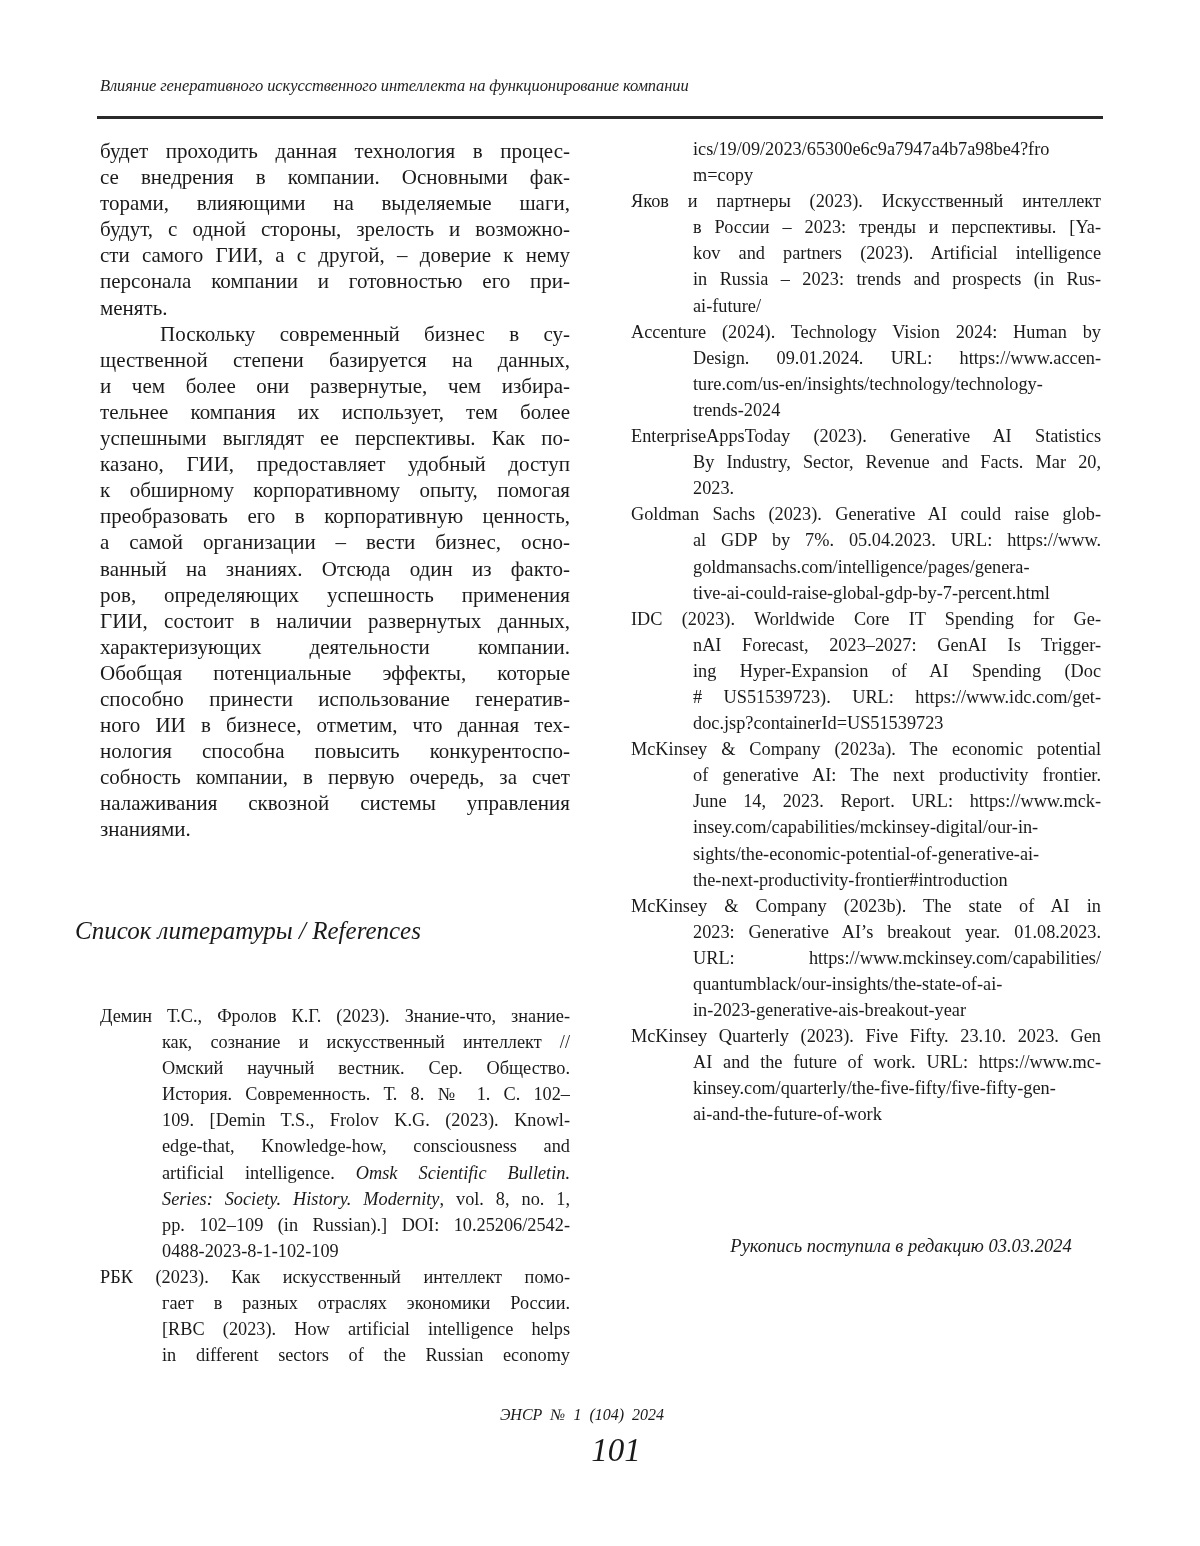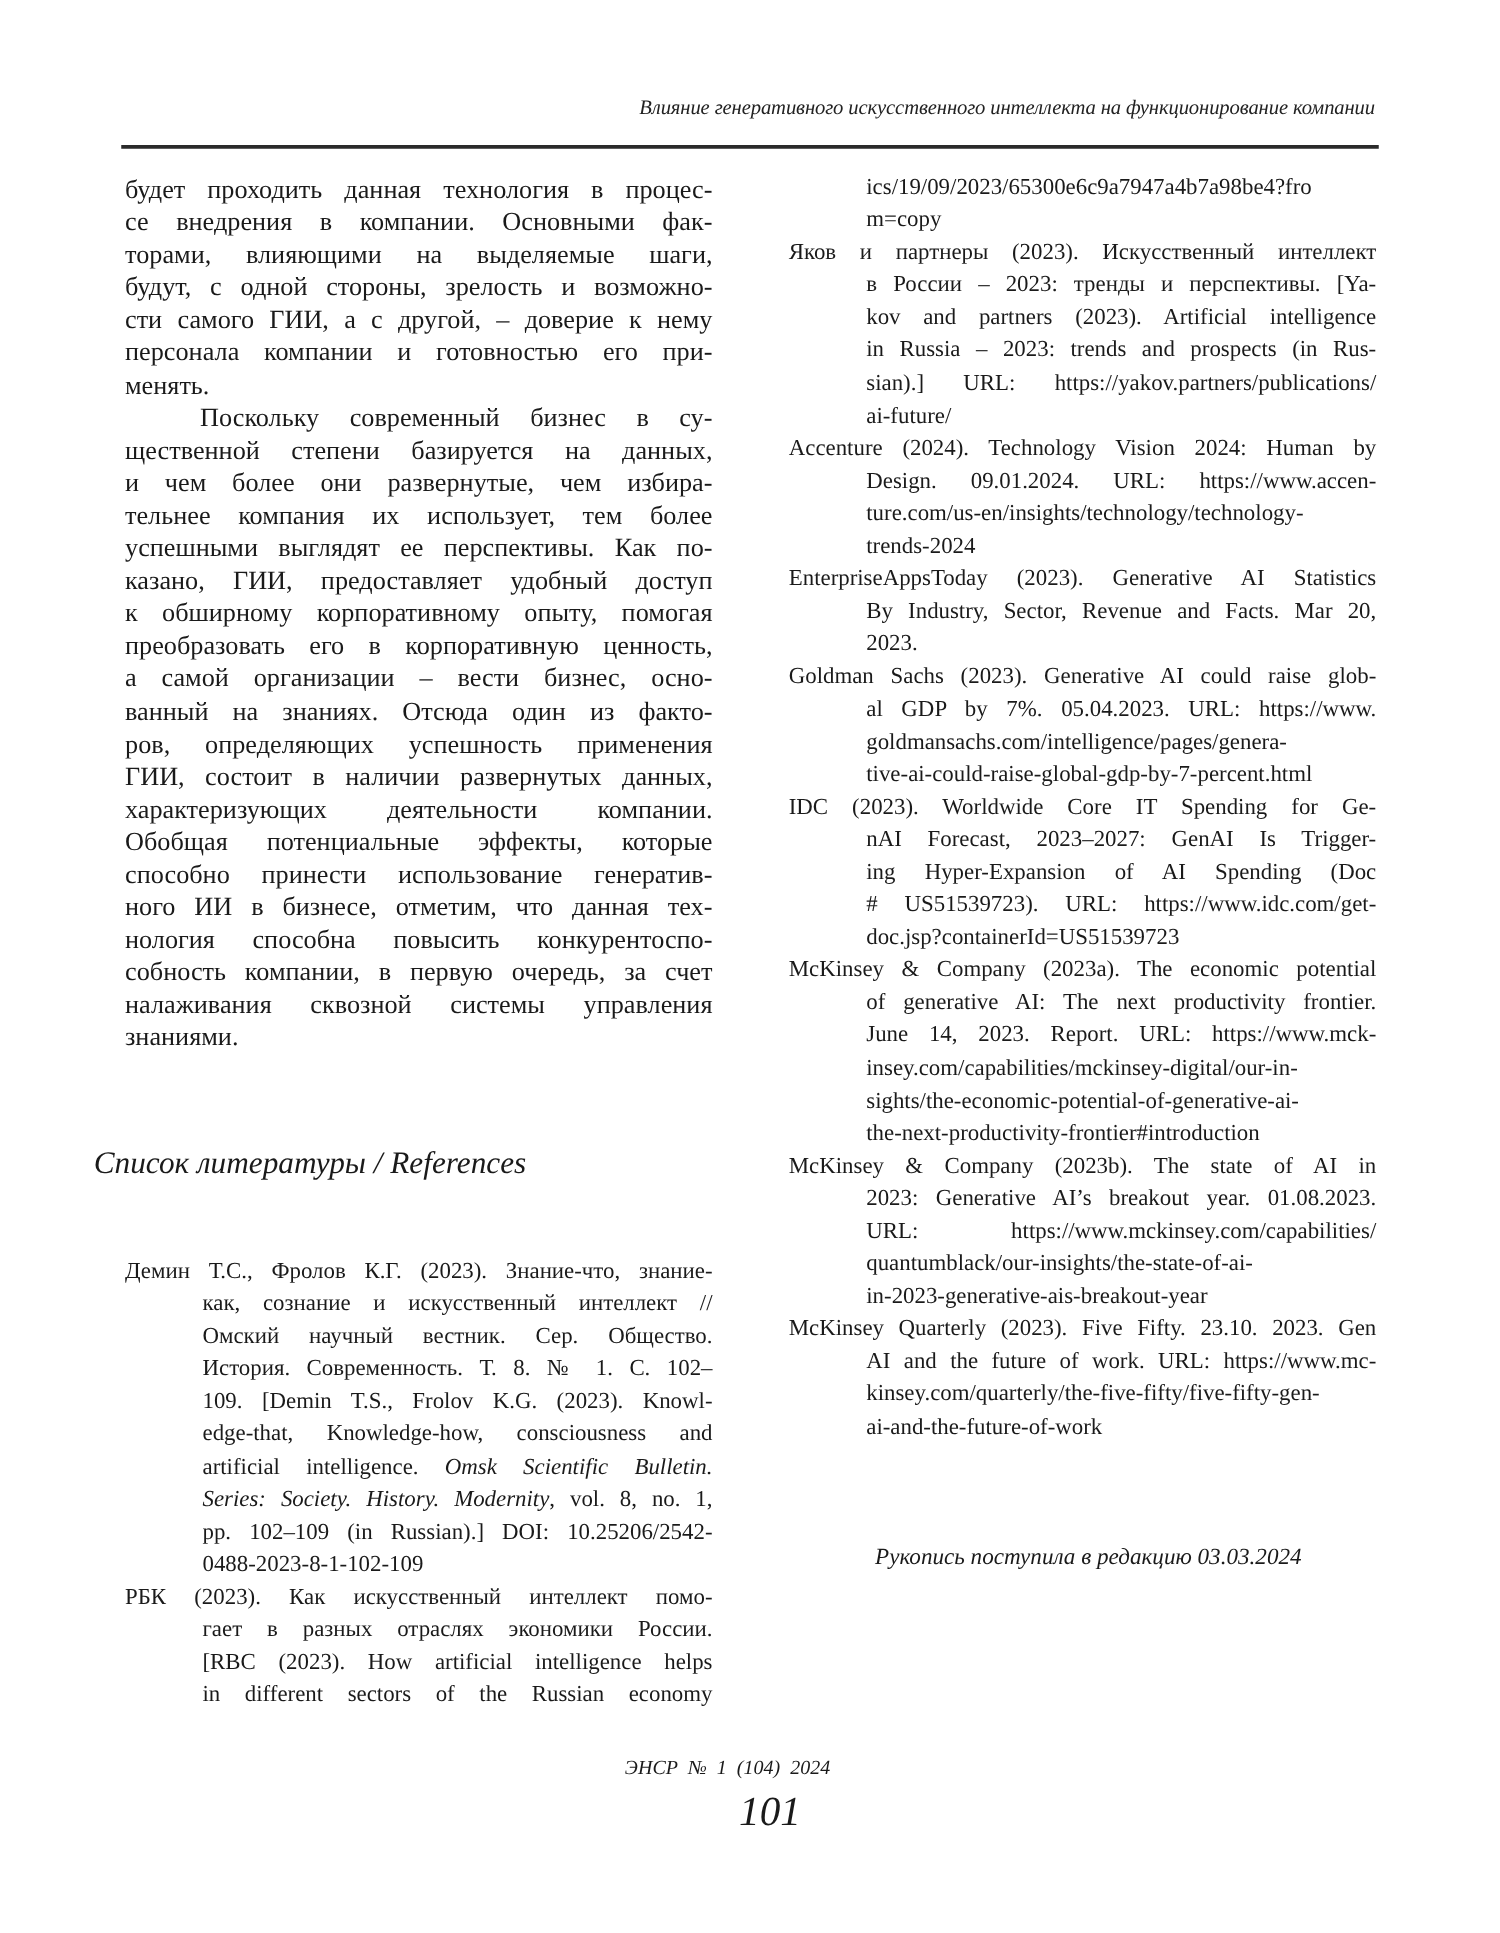--- a/index.html
+++ b/index.html
@@ -1,33 +1,33 @@
 <!DOCTYPE html>
 <html><head>
 <meta charset="utf-8">
 <style>
   html, body { margin: 0; padding: 0; background: #ffffff; }
   body { width: 1200px; height: 1546px; position: relative; overflow: hidden; color: #1a1a1a;
          font-family: "Liberation Serif", "DejaVu Serif", serif; }
   .running-head { position: absolute; left: 100px; top: 76px; width: 1000px;
-         font-style: italic; font-size: 16.5px; color: #222; letter-spacing: -0.1px; text-align: right; }
+         font-style: italic; font-size: 16.5px; color: #222; letter-spacing: -0.1px; }
   .head-rule { position: absolute; left: 97px; top: 116px; width: 1006px; height: 3px; background: #2a2a2a; }
   .col { position: absolute; }
   .col-left { left: 100px; top: 138px; width: 470px; }
   .col-right { left: 631px; top: 136px; width: 470px; }
   .line { display: block; height: 26.1px; line-height: 26.1px; font-size: 21px; white-space: nowrap;
           text-align: justify; text-align-last: justify; overflow: visible; }
   .line.last { text-align-last: left; }
   .line.indent { padding-left: 60px; }
   .ref-block { display: block; }
   .ref .line { font-size: 18.3px; height: 26.1px; line-height: 26.1px; }
   .ref .line.cont { padding-left: 62px; }
   .refs-title { position: absolute; left: 75px; top: 917px; font-style: italic; font-size: 25px; color: #1a1a1a; }
   .refs-left { position: absolute; left: 100px; top: 1003px; width: 470px; }
-  .received { position: absolute; left: 700px; top: 1236px; width: 402px; text-align: left;
+  .received { position: absolute; left: 700px; top: 1236px; width: 402px; text-align: center;
               font-style: italic; font-size: 18.5px; }
   .journal { position: absolute; left: 0; width: 1164px; top: 1406px; text-align: center;
              font-style: italic; font-size: 16px; word-spacing: 4px; }
   .page-number { position: absolute; left: 16px; width: 1200px; top: 1432px; text-align: center;
                  font-style: italic; font-size: 33px; }
   i.em { font-style: italic; }
 </style>
 </head>
 <body>
 
@@ -94,21 +94,20 @@
 <div class="col col-right ref">
   <div class="ref-block">
     <span class="line cont">ics/19/09/2023/65300e6c9a7947a4b7a98be4?fro</span>
     <span class="line cont last">m=copy</span>
   </div>
   <div class="ref-block">
     <span class="line">Яков и партнеры (2023). Искусственный интеллект</span>
     <span class="line cont">в России – 2023: тренды и перспективы. [Ya-</span>
     <span class="line cont">kov and partners (2023). Artificial intelligence</span>
     <span class="line cont">in Russia – 2023: trends and prospects  (in Rus-</span>
-    <span class="line cont">sian).] URL: https://yakov.partners/publications/</span>
     <span class="line cont last">ai-future/</span>
   </div>
   <div class="ref-block">
     <span class="line">Accenture (2024). Technology Vision 2024: Human by</span>
     <span class="line cont">Design. 09.01.2024. URL: https://www.accen-</span>
     <span class="line cont">ture.com/us-en/insights/technology/technology-</span>
     <span class="line cont last">trends-2024</span>
   </div>
   <div class="ref-block">
     <span class="line">EnterpriseAppsToday (2023). Generative AI Statistics</span>

